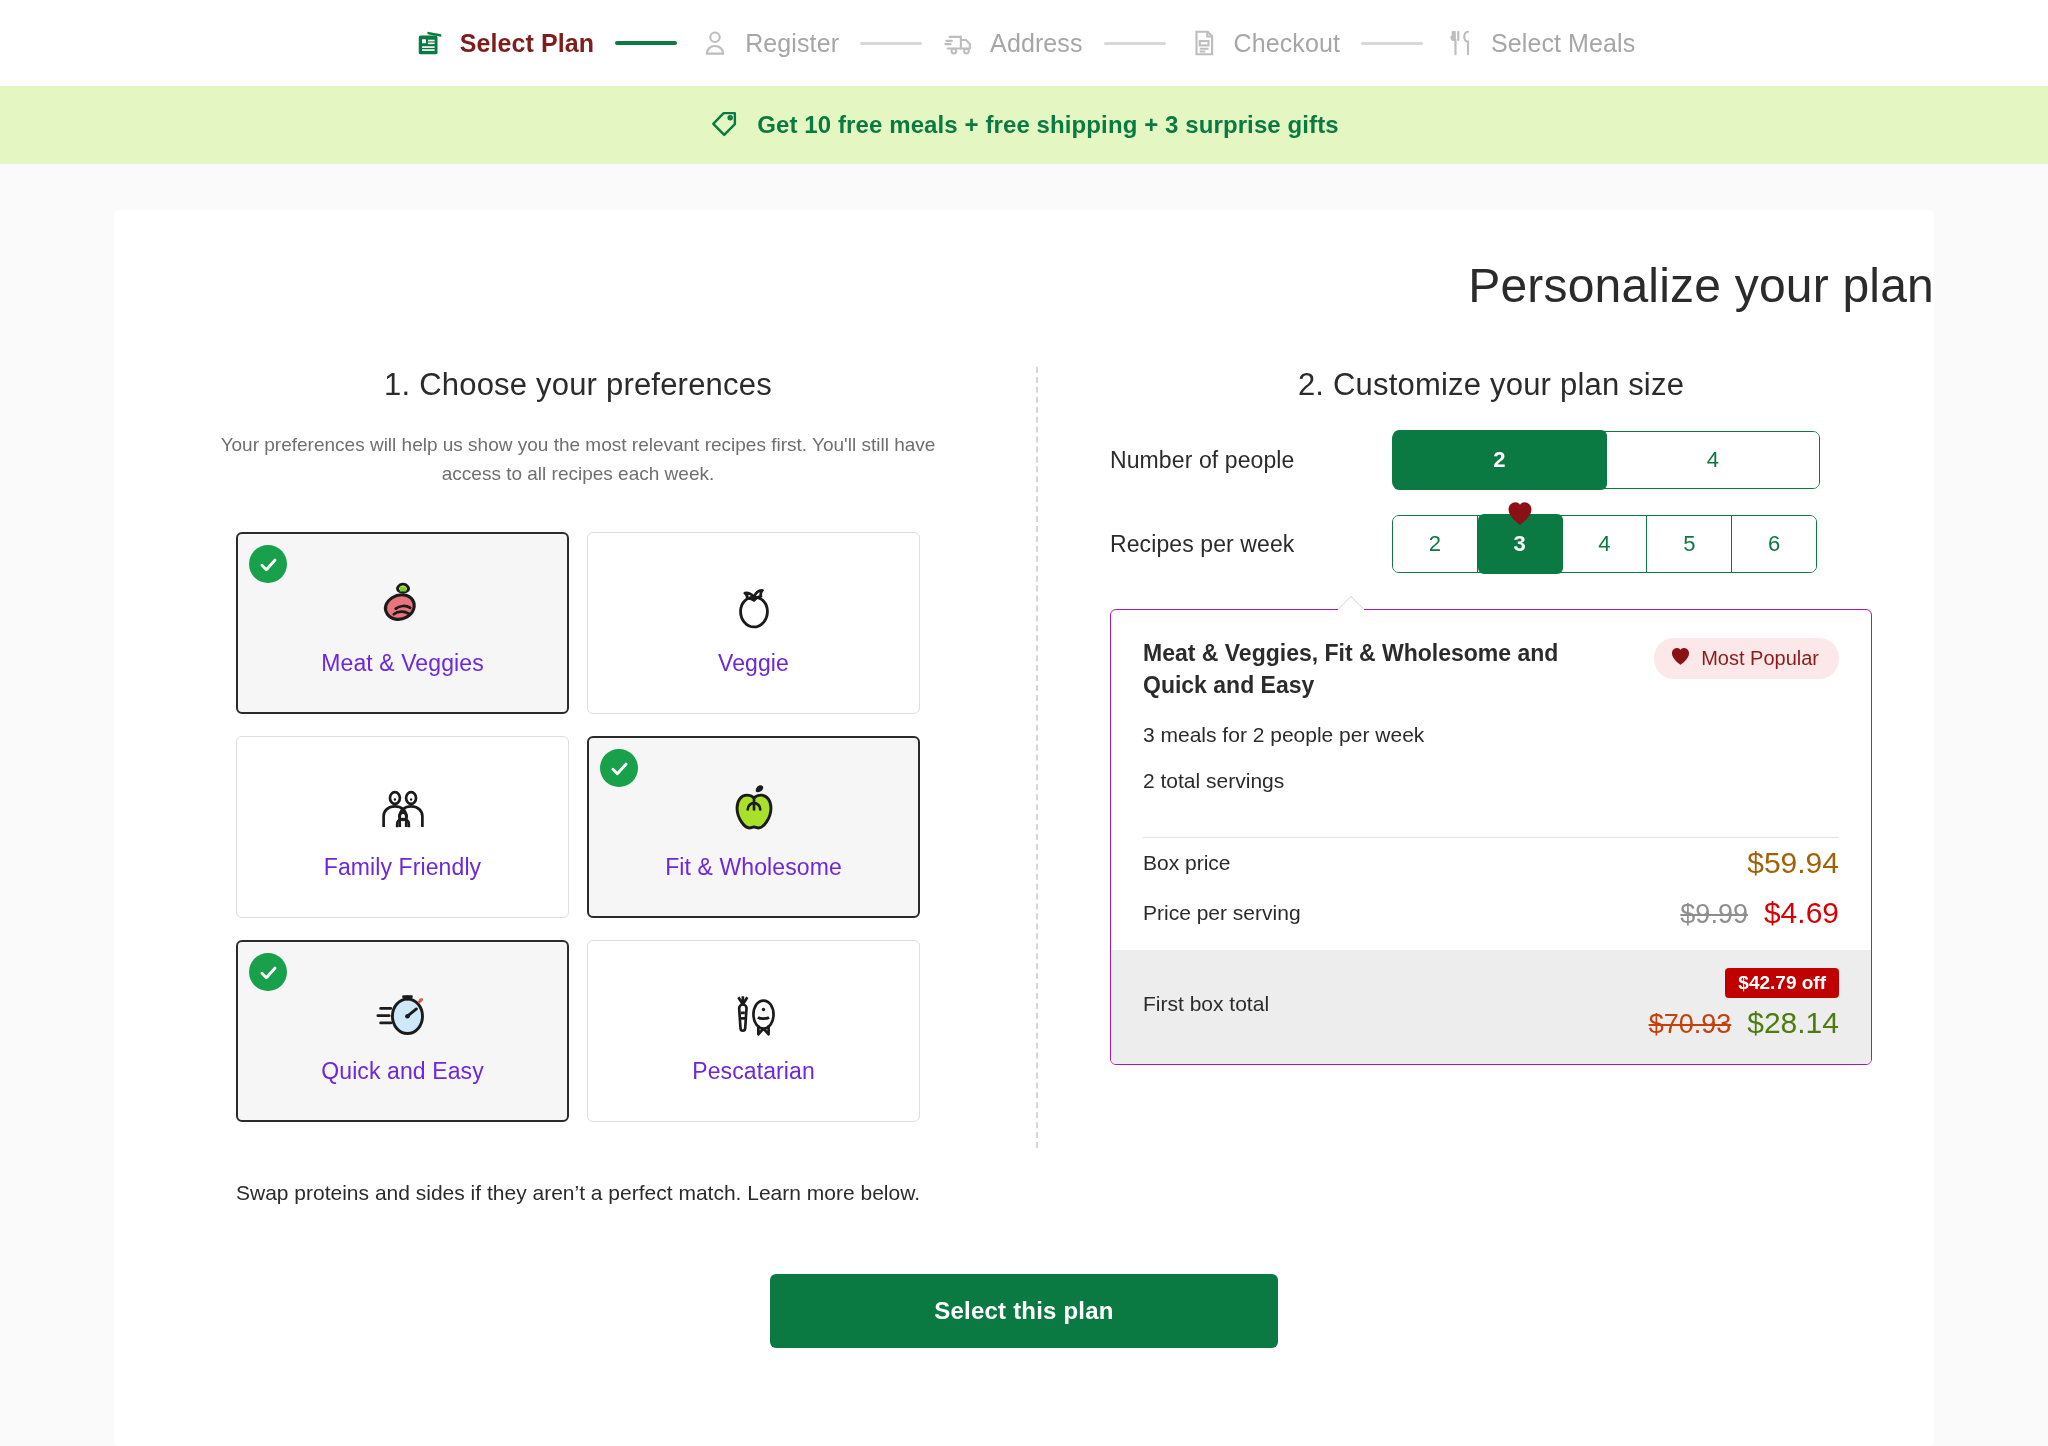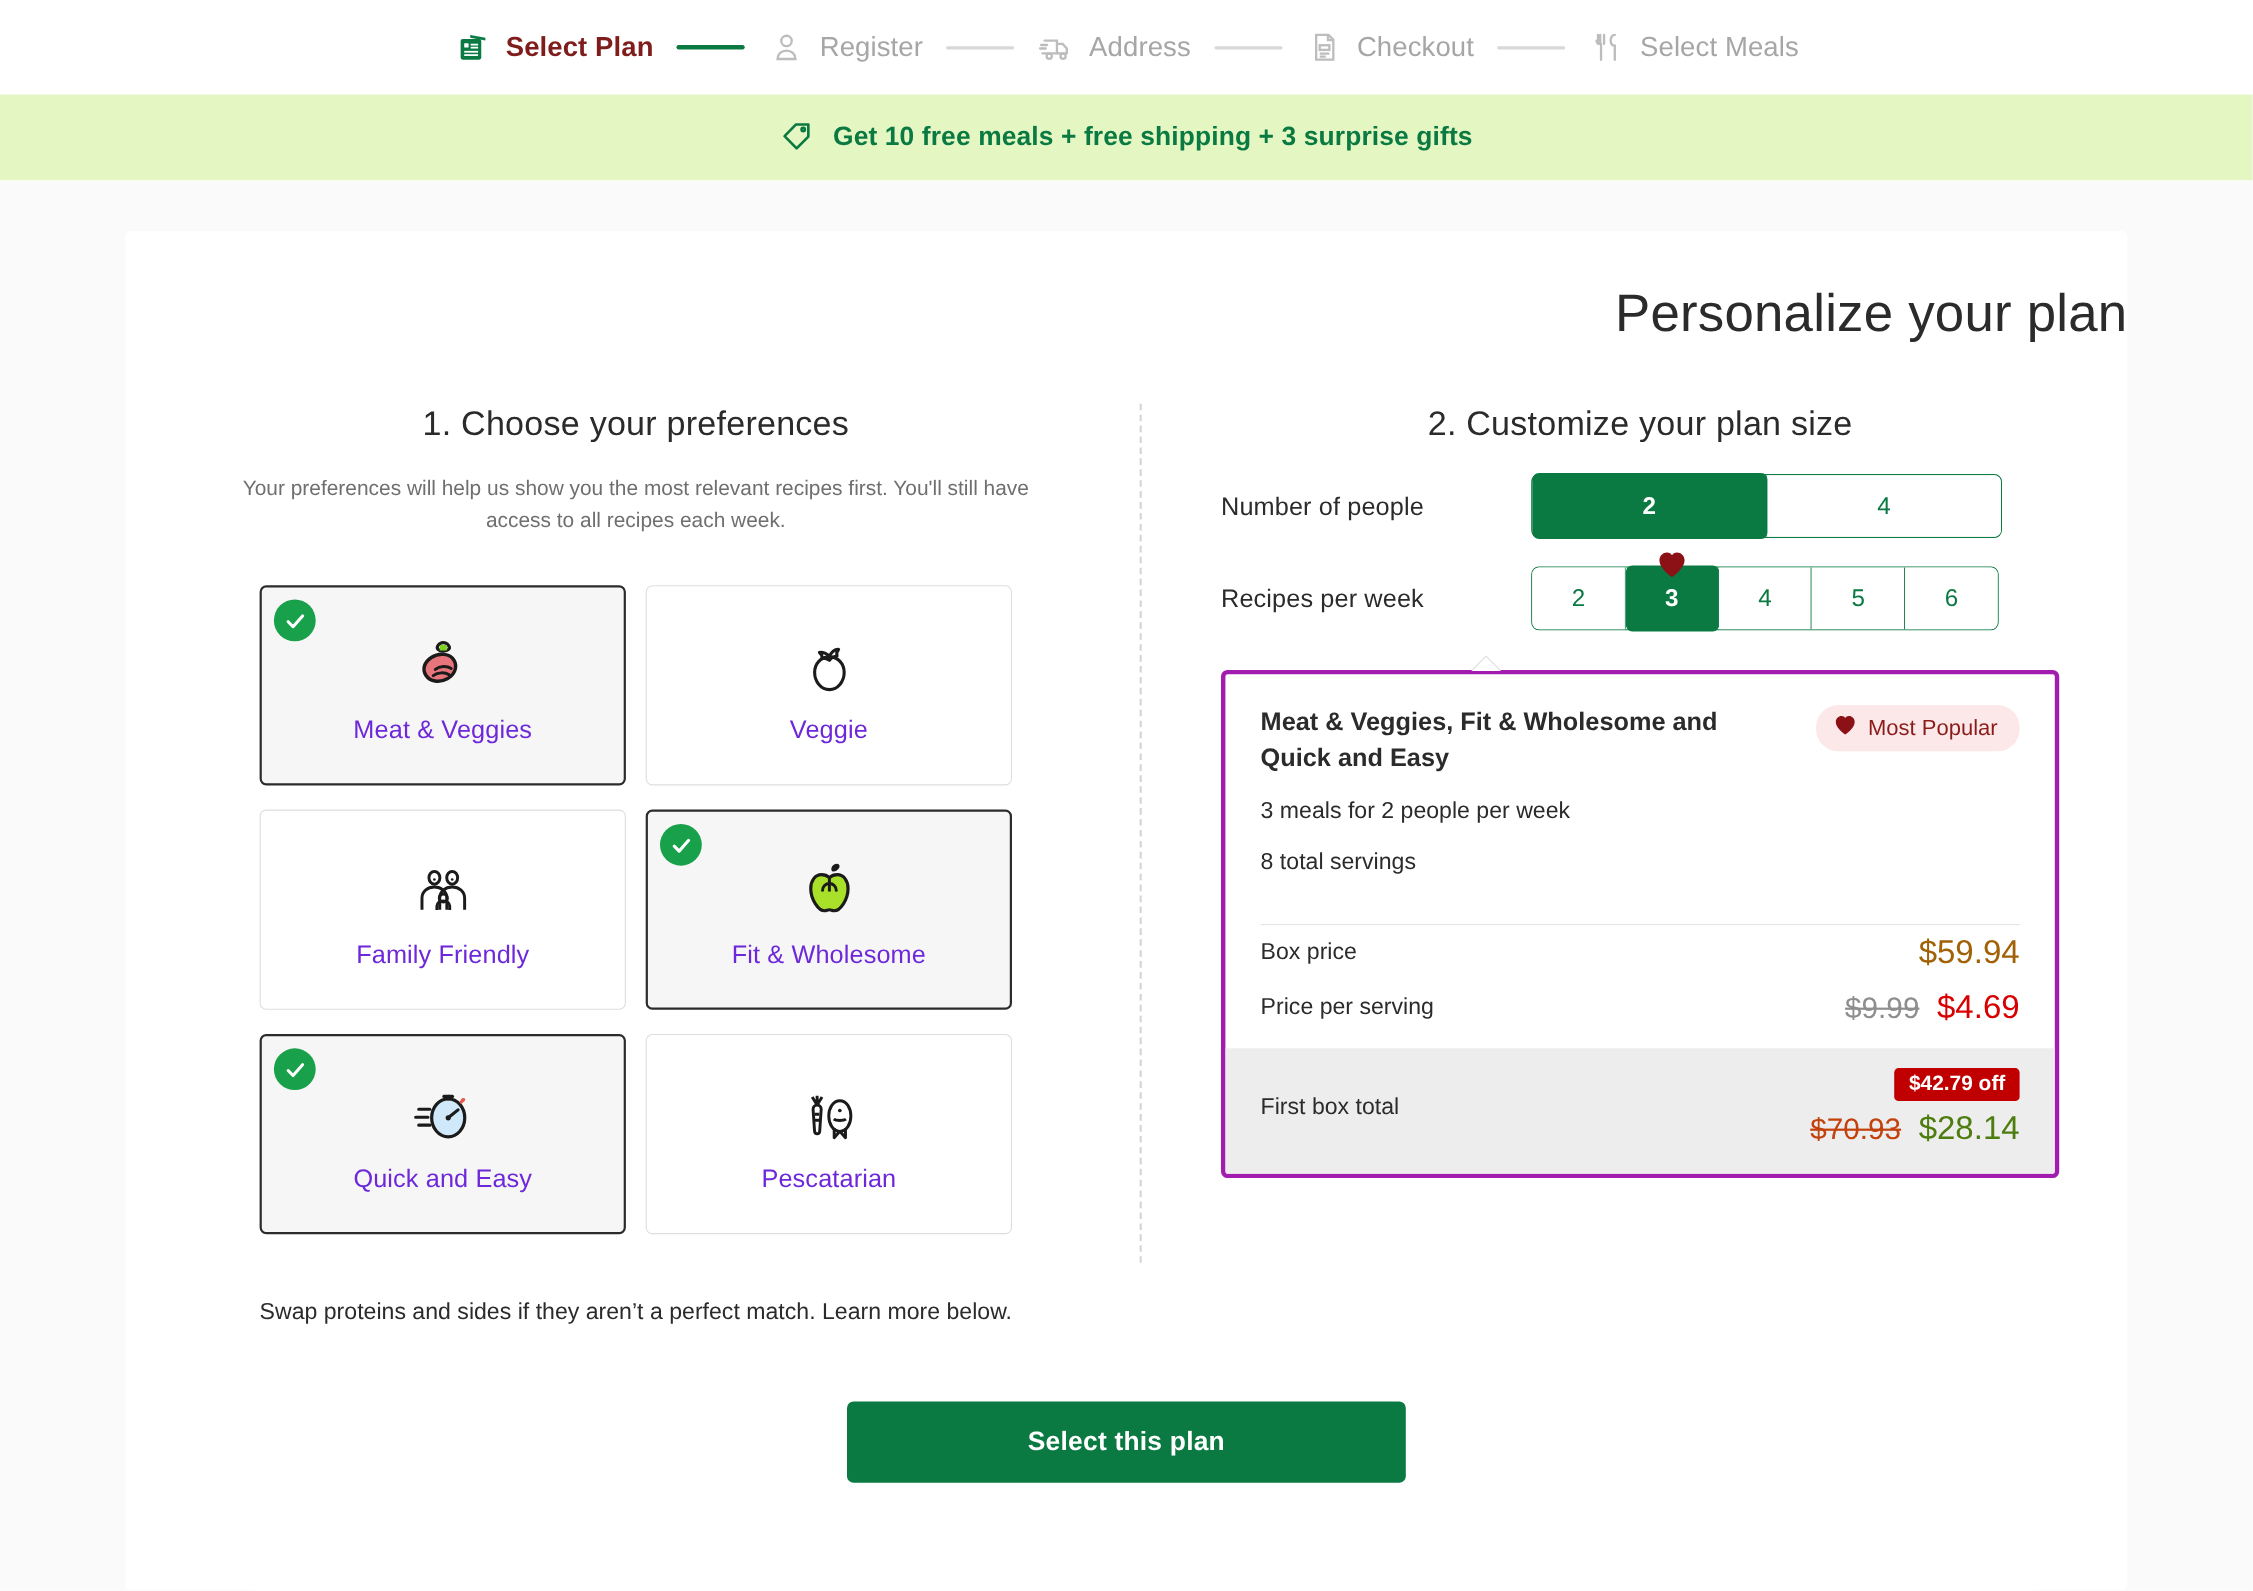--- a/index.html
+++ b/index.html
@@ -223,21 +223,21 @@
     content: "";
     position: absolute;
     left: 3px; top: 4px;
     width: 19px; height: 19px;
     background: #ffffff;
     border-left: 1px solid #dedede;
     border-top: 1px solid #dedede;
     transform: rotate(45deg);
   }
   .summary {
-    border: 4px solid #a21caf;
+    border: 1px solid #a21caf;
     border-radius: 6px;
     background: #ffffff;
     overflow: hidden;
   }
   .summary-top { padding: 28px 32px 20px 32px; }
   .summary-head {
     display: flex;
     align-items: flex-start;
     justify-content: space-between;
     gap: 20px;
@@ -569,21 +569,21 @@
                 <div class="badge">
                   <span>
                     <svg width="21" height="20" viewBox="0 0 24 22">
                         <path d="M12 21S2.2 14.6 2.2 7.9C2.2 4.3 5 1.8 8.1 1.8c2 0 3.2 1 3.9 2.1.7-1.1 1.9-2.1 3.9-2.1 3.1 0 5.9 2.5 5.9 6.1C21.8 14.6 12 21 12 21z" fill="#8b1116"></path>
                       </svg>
                   </span>
                   <span>Most Popular</span>
                 </div>
               </div>
               <div class="summary-line">3 meals for 2 people per week</div>
-              <div class="summary-line">8 total servings</div>
+              <div class="summary-line">2 total servings</div>
             </div>
 
             <div class="summary-sep"></div>
 
             <div class="price-row">
               <span>Box price</span>
               <span class="price-big">$59.94</span>
             </div>
 
             <div class="price-row">

